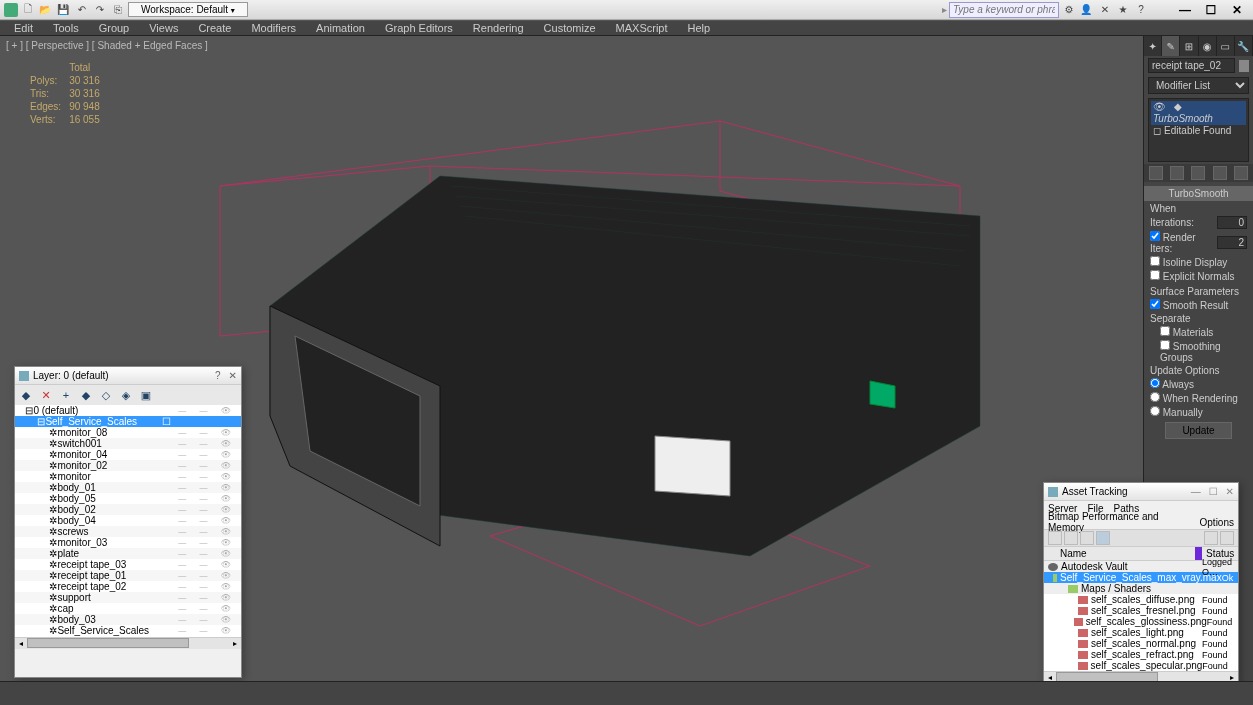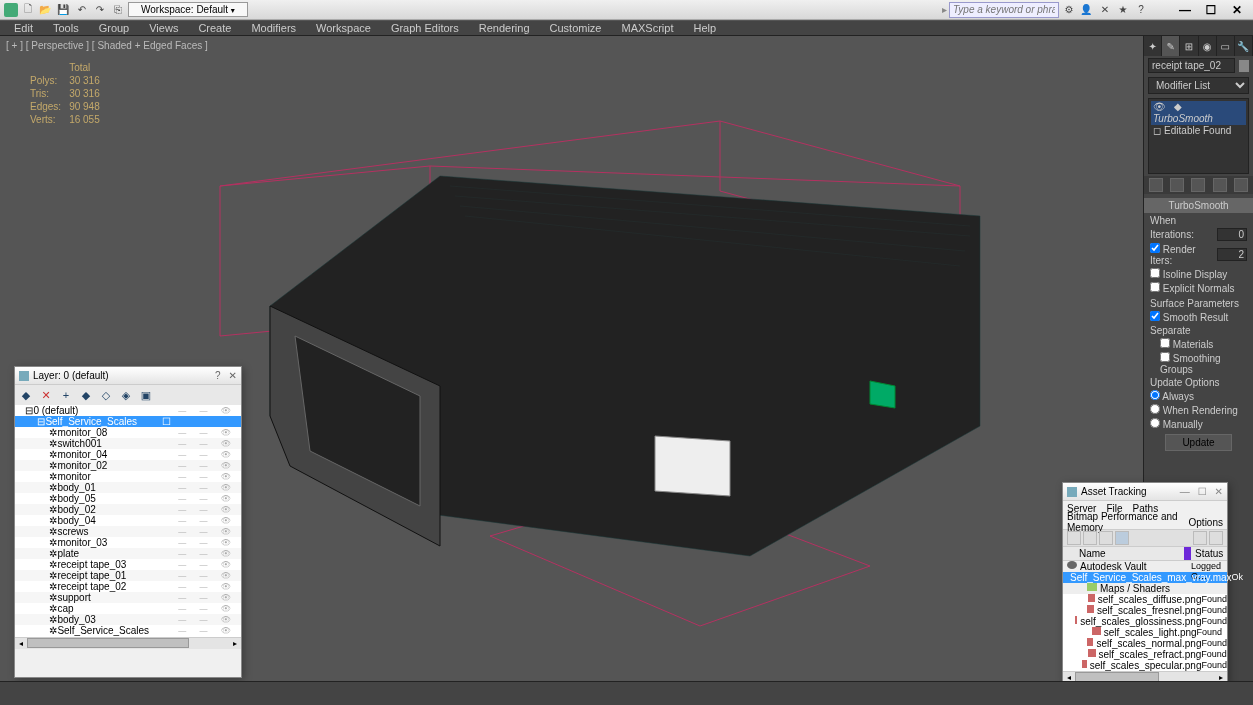--- a/index.html
+++ b/index.html
@@ -19,21 +19,21 @@
 .viewport{position:absolute;top:36px;left:0;right:110px;bottom:24px;background:#555}
 .vp-label{position:absolute;top:4px;left:6px;color:#bbb;font-size:10px}
 .stats{position:absolute;top:24px;left:28px;color:#c4a96a;font-size:10px;line-height:11px}
 .stats td:first-child{padding-right:6px}
 .cmdpanel{position:absolute;top:36px;right:0;width:110px;bottom:24px;background:#444;border-left:1px solid #222;color:#ccc}
 .cp-tabs{display:flex;height:20px;background:#333}
 .cp-tab{flex:1;display:flex;align-items:center;justify-content:center;border-right:1px solid #222;font-size:10px}
 .cp-tab.active{background:#555}
 .cp-row{padding:2px 4px;font-size:10px;display:flex;align-items:center;gap:4px}
 .cp-input{background:#333;border:1px solid #222;color:#ccc;padding:1px 3px;font-size:10px;width:100%}
-.cp-stack{background:#333;height:76px;margin:2px 4px;border:1px solid #222;padding:2px;font-size:10px;line-height:12px}
+.cp-stack{background:#333;height:64px;margin:2px 4px;border:1px solid #222;padding:2px;font-size:10px;line-height:12px}
 .cp-stack-item{padding:0 2px}
 .cp-stack-active{background:#2a4a7a}
 .cp-toolrow{display:flex;gap:1px;padding:2px;background:#3a3a3a;justify-content:space-around}
 .cp-tool{width:14px;height:14px;background:#555;border:1px solid #666}
 .cp-rollup-hdr{background:#666;padding:2px 4px;text-align:center;font-size:10px;margin-top:4px}
 .cp-section{padding:2px 6px}
 .cp-line{display:flex;justify-content:space-between;align-items:center;margin:2px 0;font-size:10px}
 .cp-spinner{width:30px;background:#333;border:1px solid #222;color:#ccc;text-align:right;padding:0 2px}
 .cp-chk{width:10px;height:10px}
 .cp-btn{background:#555;border:1px solid #666;padding:2px 16px;display:block;margin:4px auto}
@@ -51,34 +51,34 @@
 .lw-row:nth-child(even){background:#f6f6f6}
 .lw-row.sel{background:#3399ff;color:#fff}
 .lw-row .indent{display:inline-block}
 .lw-dash{color:#aaa;font-size:8px;margin:0 10px 0 auto}
 .lw-scroll{height:12px;background:#e4e4e4;border-top:1px solid #ccc;display:flex;align-items:center}
 .lw-scroll-track{flex:1;height:12px;position:relative}
 .lw-scroll-thumb{position:absolute;left:0;width:80%;height:10px;background:#c0c0c0;top:0;border:1px solid #999}
 .lw-scroll-btn{width:12px;height:12px;display:flex;align-items:center;justify-content:center;font-size:8px}
 
 
-.assetwin{position:absolute;bottom:21px;right:25px;width:166px;background:#f0f0f0;border:1px solid #888;box-shadow:2px 2px 8px rgba(0,0,0,0.3)}
+.assetwin{position:absolute;bottom:21px;right:14px;width:196px;background:#f0f0f0;border:1px solid #888;box-shadow:2px 2px 8px rgba(0,0,0,0.3)}
 .aw-title{height:18px;background:linear-gradient(#fff,#e4e4e4);display:flex;align-items:center;padding:0 4px;font-size:11px;border-bottom:1px solid #ccc}
 .aw-title-right{margin-left:auto;display:flex;gap:8px;color:#888;font-size:10px}
 .aw-menu{height:14px;display:flex;padding:0 4px;gap:10px;font-size:10px;align-items:center}
 .aw-menu2{height:14px;padding:0 4px;font-size:10px;display:flex;gap:10px;align-items:center}
 .aw-toolbar{height:18px;background:#e0e0e0;display:flex;align-items:center;padding:0 4px;gap:2px;border-top:1px solid #ccc;border-bottom:1px solid #ccc}
 .aw-tbtn{width:14px;height:14px;background:#ddd;border:1px solid #bbb}
 .aw-tbtn.act{background:#bcd}
 .aw-help{margin-left:auto;display:flex;gap:2px}
 .aw-header{height:14px;background:#e8e8e8;display:flex;border-bottom:1px solid #ccc;font-size:10px}
 .aw-header span:first-child{flex:1;padding:1px 16px;border-right:7px solid #6d28d9}
 .aw-header span:last-child{width:36px;padding:1px 4px}
 .aw-list{background:#fff}
-.aw-row{height:11px;display:flex;align-items:flex-start;font-size:10px;padding-left:4px}
+.aw-row{height:11px;display:flex;align-items:center;font-size:10px;padding-left:4px}
 .aw-row .ico{width:10px;height:8px;margin-right:3px;display:inline-block}
 .aw-row .name{flex:1}
 .aw-row .status{width:36px;font-size:9px}
 .aw-row.sel{background:#3399ff;color:#fff}
 .aw-row.grp{background:#eee}
 .ico-vault{background:#666;border-radius:50%}
 .ico-scene{background:#9c6}
 .ico-map{background:#c66}
 .aw-scroll{height:12px;background:#e4e4e4;display:flex;align-items:center;border-top:1px solid #ccc}
 .statusbar{position:absolute;bottom:0;left:0;right:0;height:24px;background:#444;border-top:1px solid #222}
@@ -112,21 +112,21 @@
   </div>
 </div>
 
 <div class="menubar" id="menubar">
     <span class="menuitem">Edit</span>
     <span class="menuitem">Tools</span>
     <span class="menuitem">Group</span>
     <span class="menuitem">Views</span>
     <span class="menuitem">Create</span>
     <span class="menuitem">Modifiers</span>
-    <span class="menuitem">Workspace</span>
+    <span class="menuitem">Animation</span>
     <span class="menuitem">Graph Editors</span>
     <span class="menuitem">Rendering</span>
     <span class="menuitem">Customize</span>
     <span class="menuitem">MAXScript</span>
     <span class="menuitem">Help</span>
   </div>
 
 <div class="viewport">
   <div class="vp-label">[ + ] [ Perspective ] [ Shaded + Edged Faces ]</div>
   <div class="stats">

